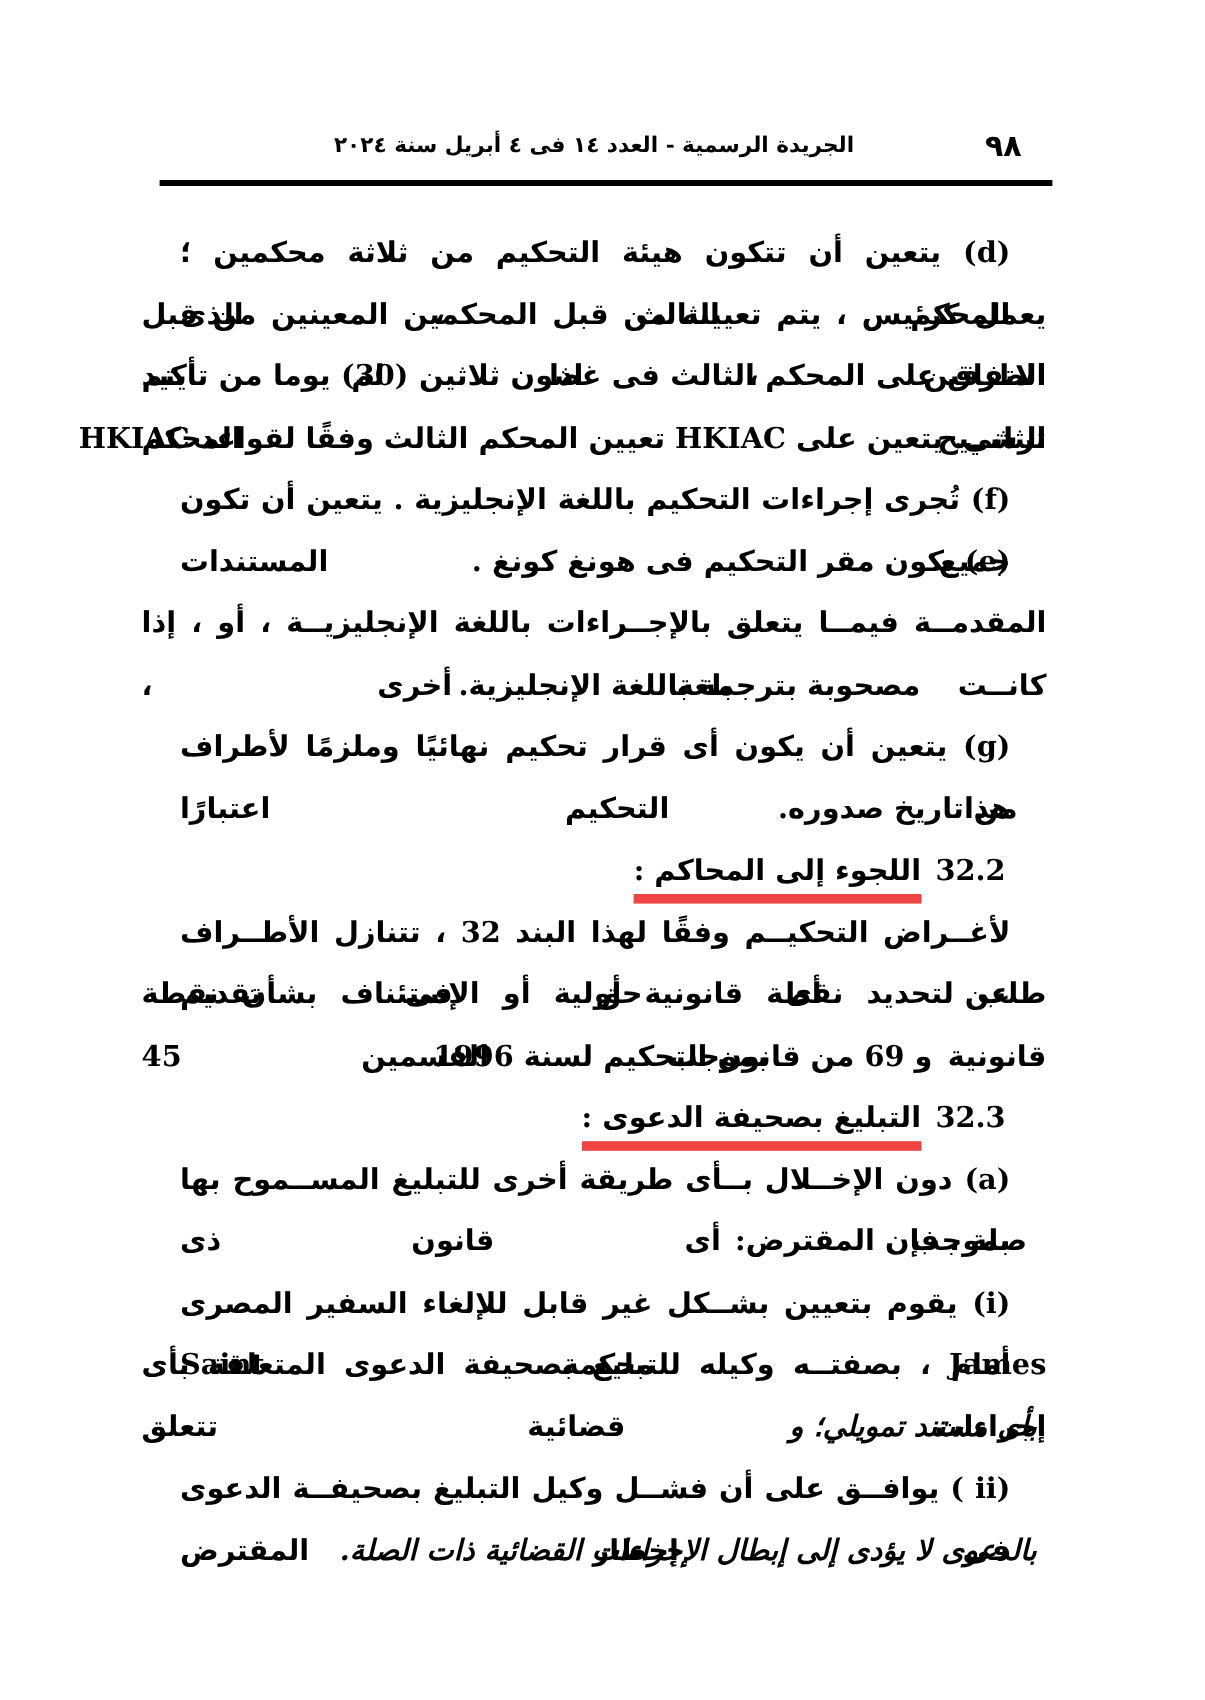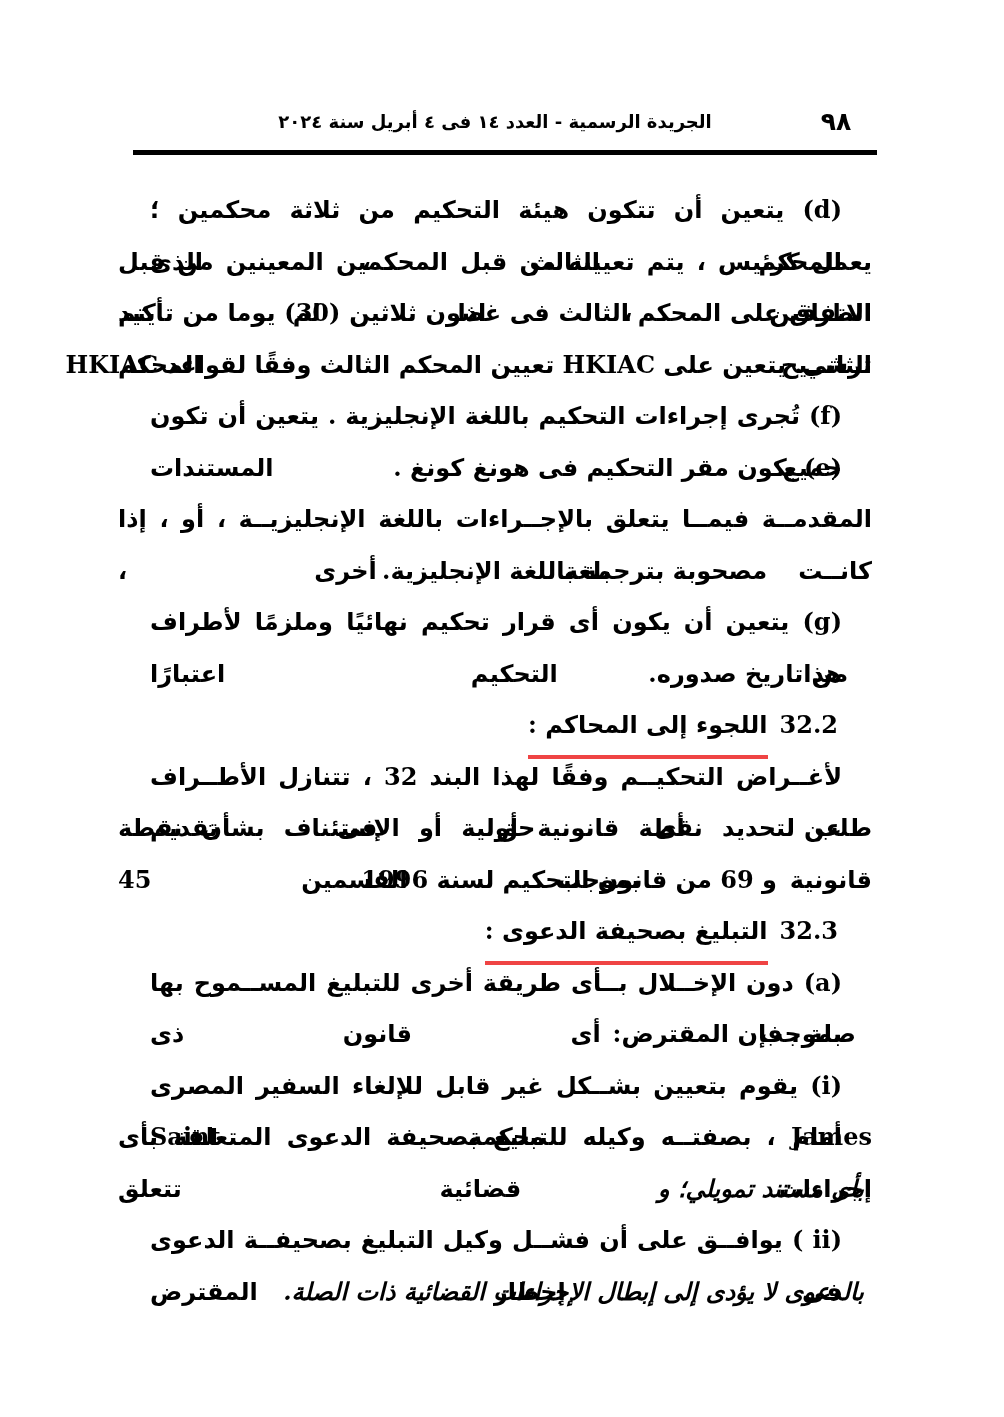--- a/index.html
+++ b/index.html
@@ -51,21 +51,21 @@
   .cl { text-align: left; }
   .p8   { padding-right: 8px; font-style: italic; }
   .p16  { padding-right: 16px; }
   .p24  { padding-right: 24px; }
   .p30  { padding-right: 30px; }
   .p95  { padding-right: 95px; }
   .p105 { padding-right: 105px; }
   
   .hd { text-align: right; padding-right: 34px; }
   .hd .hn { margin-left: 12px; }
-  .hd .u  { border-bottom: 4px solid #ef4444; padding-bottom: 16px; }
+  .hd .u  { border-bottom: 8px solid #ef4444; padding-bottom: 6px; }
 </style>
 </head>
 <body>
 
 <div class="page">
 
   <div class="hdr-title" dir="rtl">الجريدة الرسمية - العدد ١٤ فى ٤ أبريل سنة ٢٠٢٤</div>
 
   <div class="hdr-pageno">٩٨</div>
 

